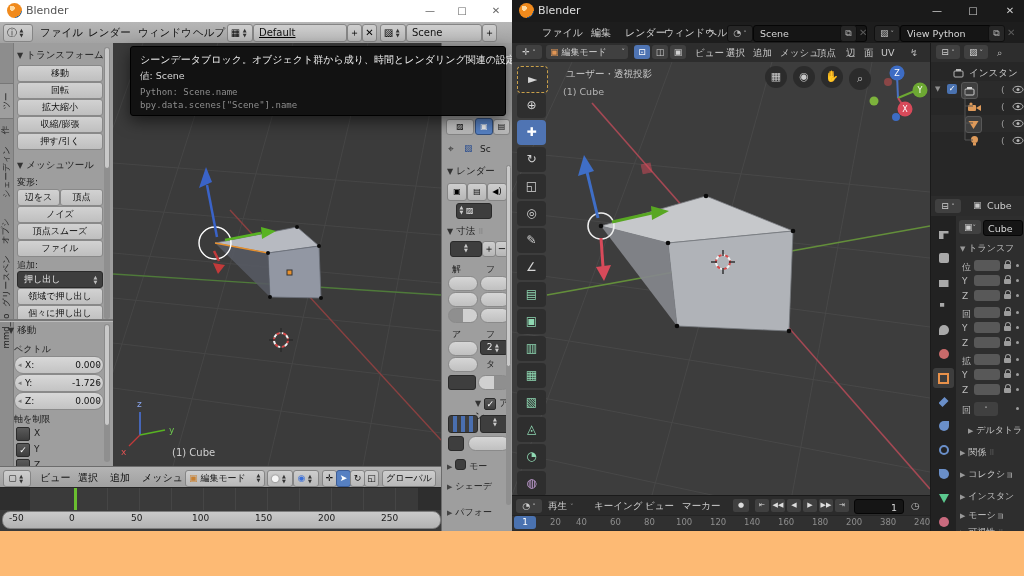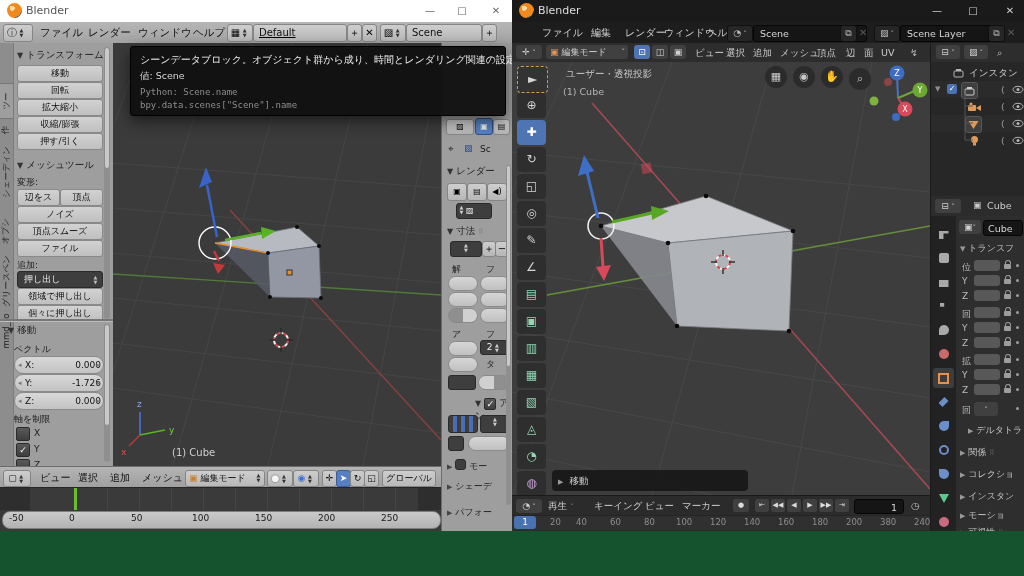--- a/index.html
+++ b/index.html
@@ -1,17 +1,17 @@
 <!DOCTYPE html>
 <html><head>
 <meta charset="utf-8">
 <style>
   html,body{margin:0;padding:0;background:#000;}
   body{font-family:"DejaVu Sans","Liberation Sans",sans-serif;font-size:10px;color:#000;}
-  #stage{position:relative;width:1024px;height:576px;background:#14532d;overflow:hidden;}
+  #stage{position:relative;width:1024px;height:576px;background:#fdba74;overflow:hidden;}
   .abs{position:absolute;}
   .win{position:absolute;top:0;width:512px;height:531px;overflow:hidden;}
   #win-left{left:0;background:#9e9e9e;}
   #win-right{left:512px;background:#2b2b2b;}
 
   
   .lw-titlebar{position:absolute;left:0;top:0;width:512px;height:22px;background:#ffffff;border-bottom:1px solid #cfcfcf;}
   .lw-title{position:absolute;left:26px;top:4px;font-size:11px;color:#555;}
   .wbtn{position:absolute;top:2px;width:20px;height:17px;text-align:center;line-height:17px;font-size:10px;color:#666;}
   .logo{position:absolute;left:7px;top:3px;width:15px;height:15px;border-radius:50%;
@@ -391,21 +391,21 @@
       <span class="rmenu" style="left:30px;">ファイル</span>
       <span class="rmenu" style="left:79px;">編集</span>
       <span class="rmenu" style="left:113px;">レンダー</span>
       <span class="rmenu" style="left:152px;">ウィンドウ</span>
       <span class="rmenu" style="left:195px;">ヘル</span>
       <span class="rico" style="left:215px;width:24px;"><span>◔</span><span style="font-size:7px;"> ˅</span></span>
       <span class="rfield" style="left:241px;width:112px;"><span style="padding-left:6px;">Scene</span></span>
       <span class="rico" style="left:328px;width:15px;">⧉</span>
       <span class="rmenu" style="left:347px;color:#5c5c5c;">✕</span>
       <span class="rico" style="left:362px;width:24px;"><span>▨</span><span style="font-size:7px;"> ˅</span></span>
-      <span class="rfield" style="left:388px;width:100px;"><span style="padding-left:6px;">Scene Layer</span></span>
+      <span class="rfield" style="left:388px;width:100px;"><span style="padding-left:6px;">View Python</span></span>
       <span class="rico" style="left:476px;width:15px;">⧉</span>
       <span class="rmenu" style="left:495px;color:#5c5c5c;">✕</span>
     </div>
 
     <div class="rw-vhead">
       <span class="rhbox" style="left:4px;width:26px;"><span>✛</span><span style="font-size:7px;"> ˅</span></span>
       <span class="rhbox" style="left:34px;width:82px;text-align:left;"><span style="color:#e09554;padding-left:4px;">▣</span> <span>編集モード</span><span style="position:absolute;right:3px;font-size:7px;">˅</span></span>
       <span class="rhbox sel" style="left:122px;width:16px;">⊡</span>
       <span class="rhbox" style="left:140px;width:16px;">◫</span>
       <span class="rhbox" style="left:158px;width:16px;">▣</span>
@@ -506,21 +506,20 @@
       <div class="toolbtn purple" style="top:409px;">◍</div>
 
       <div class="vplabel" style="left:54px;top:6px;color:#c9c9c9;">ユーザー・透視投影</div>
       <div class="vplabel" style="left:51px;top:24px;">(1) Cube</div>
 
       <div class="navcirc" style="left:253px;top:4px;">▦</div>
       <div class="navcirc" style="left:281px;top:4px;">◉</div>
       <div class="navcirc" style="left:309px;top:4px;">✋</div>
       <div class="navcirc" style="left:337px;top:6px;">⌕</div>
 
-      <div class="opbar"><span style="color:#9a9a9a;font-size:7px;padding:0 6px;">▶</span><span>移動</span></div>
     </div>
 
     <div class="rw-outliner">
       <div class="outrow" style="top:2px;">
         <span class="iconbox" style="left:20px;background:none;border:none;">
             <svg width="11" height="10">
               <rect x="1" y="3" width="9" height="6" rx="1" fill="none" stroke="#b5b5b5"></rect>
               <rect x="3" y="1" width="5" height="2" fill="#b5b5b5"></rect>
             </svg>
           </span>

